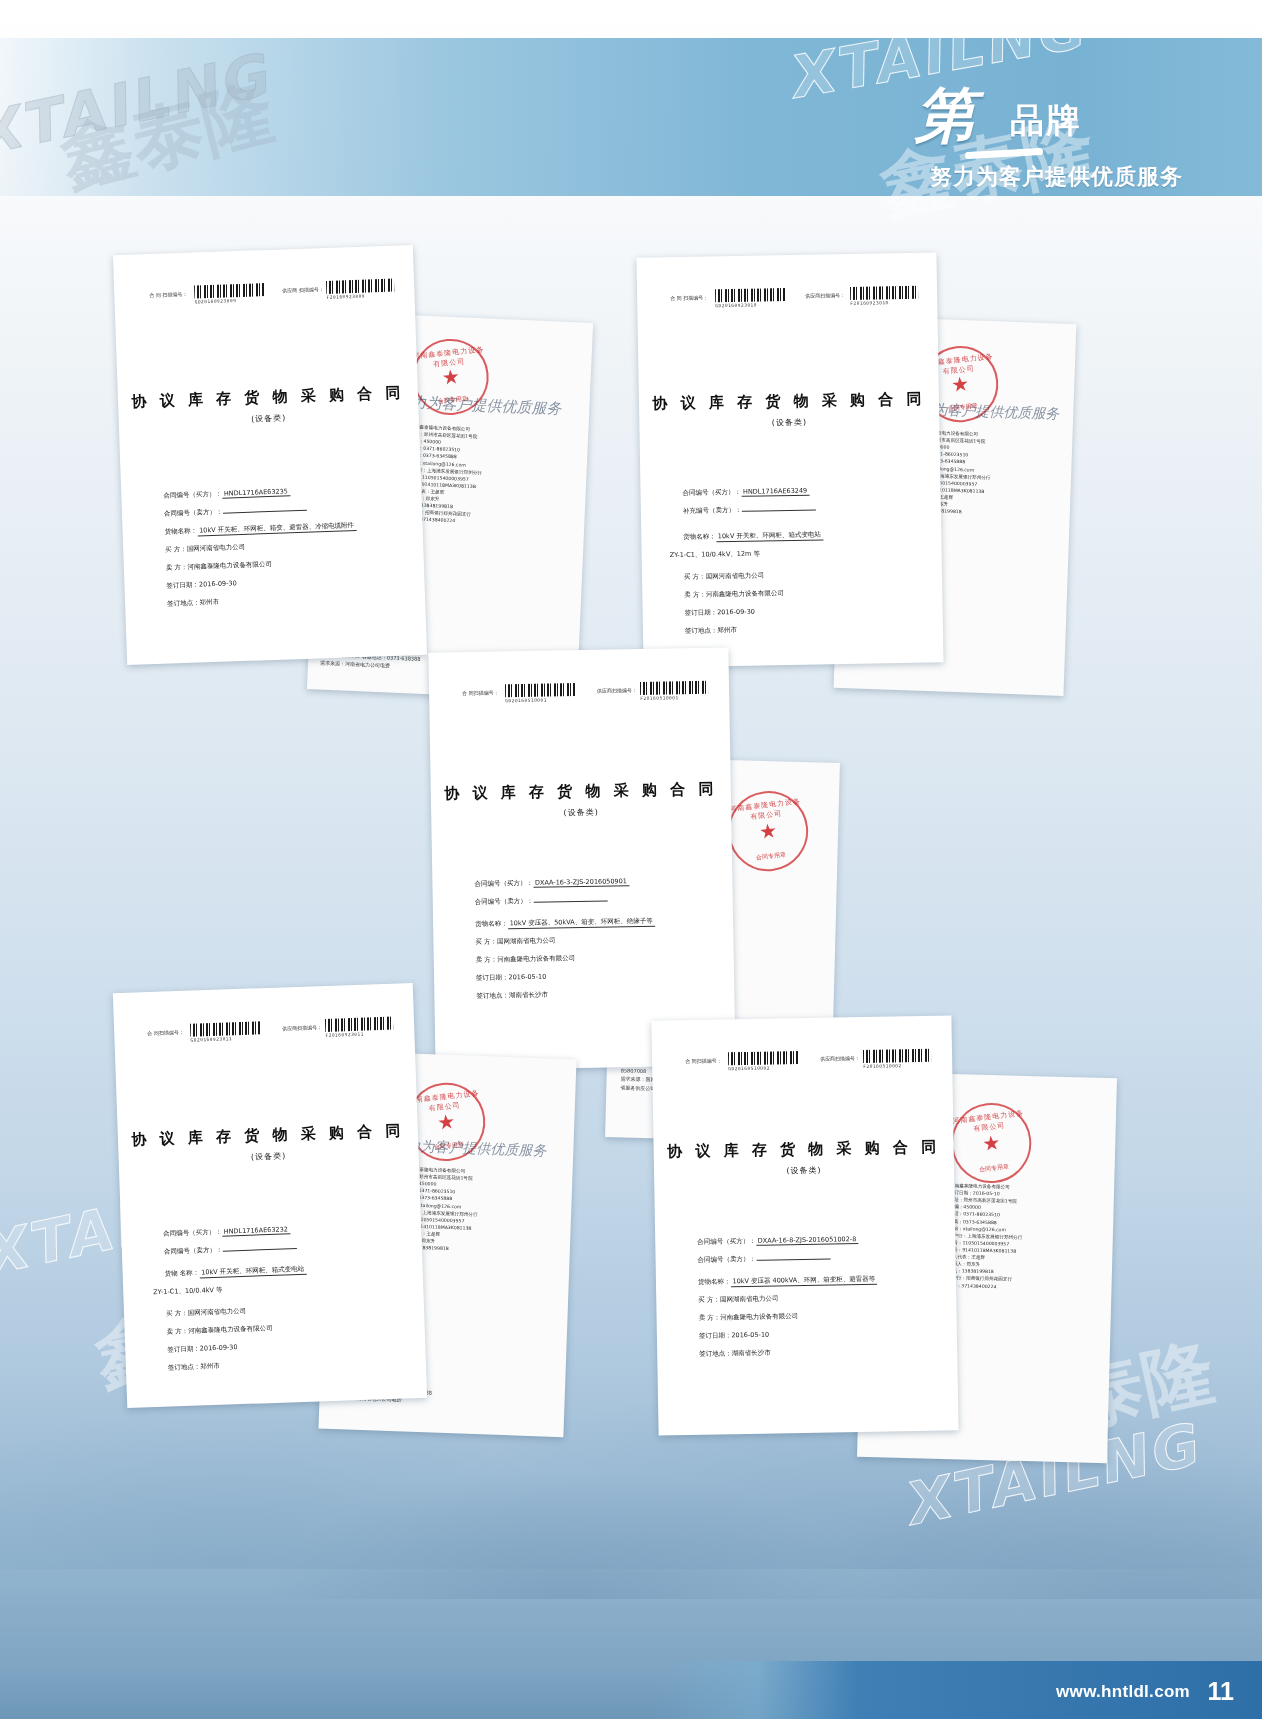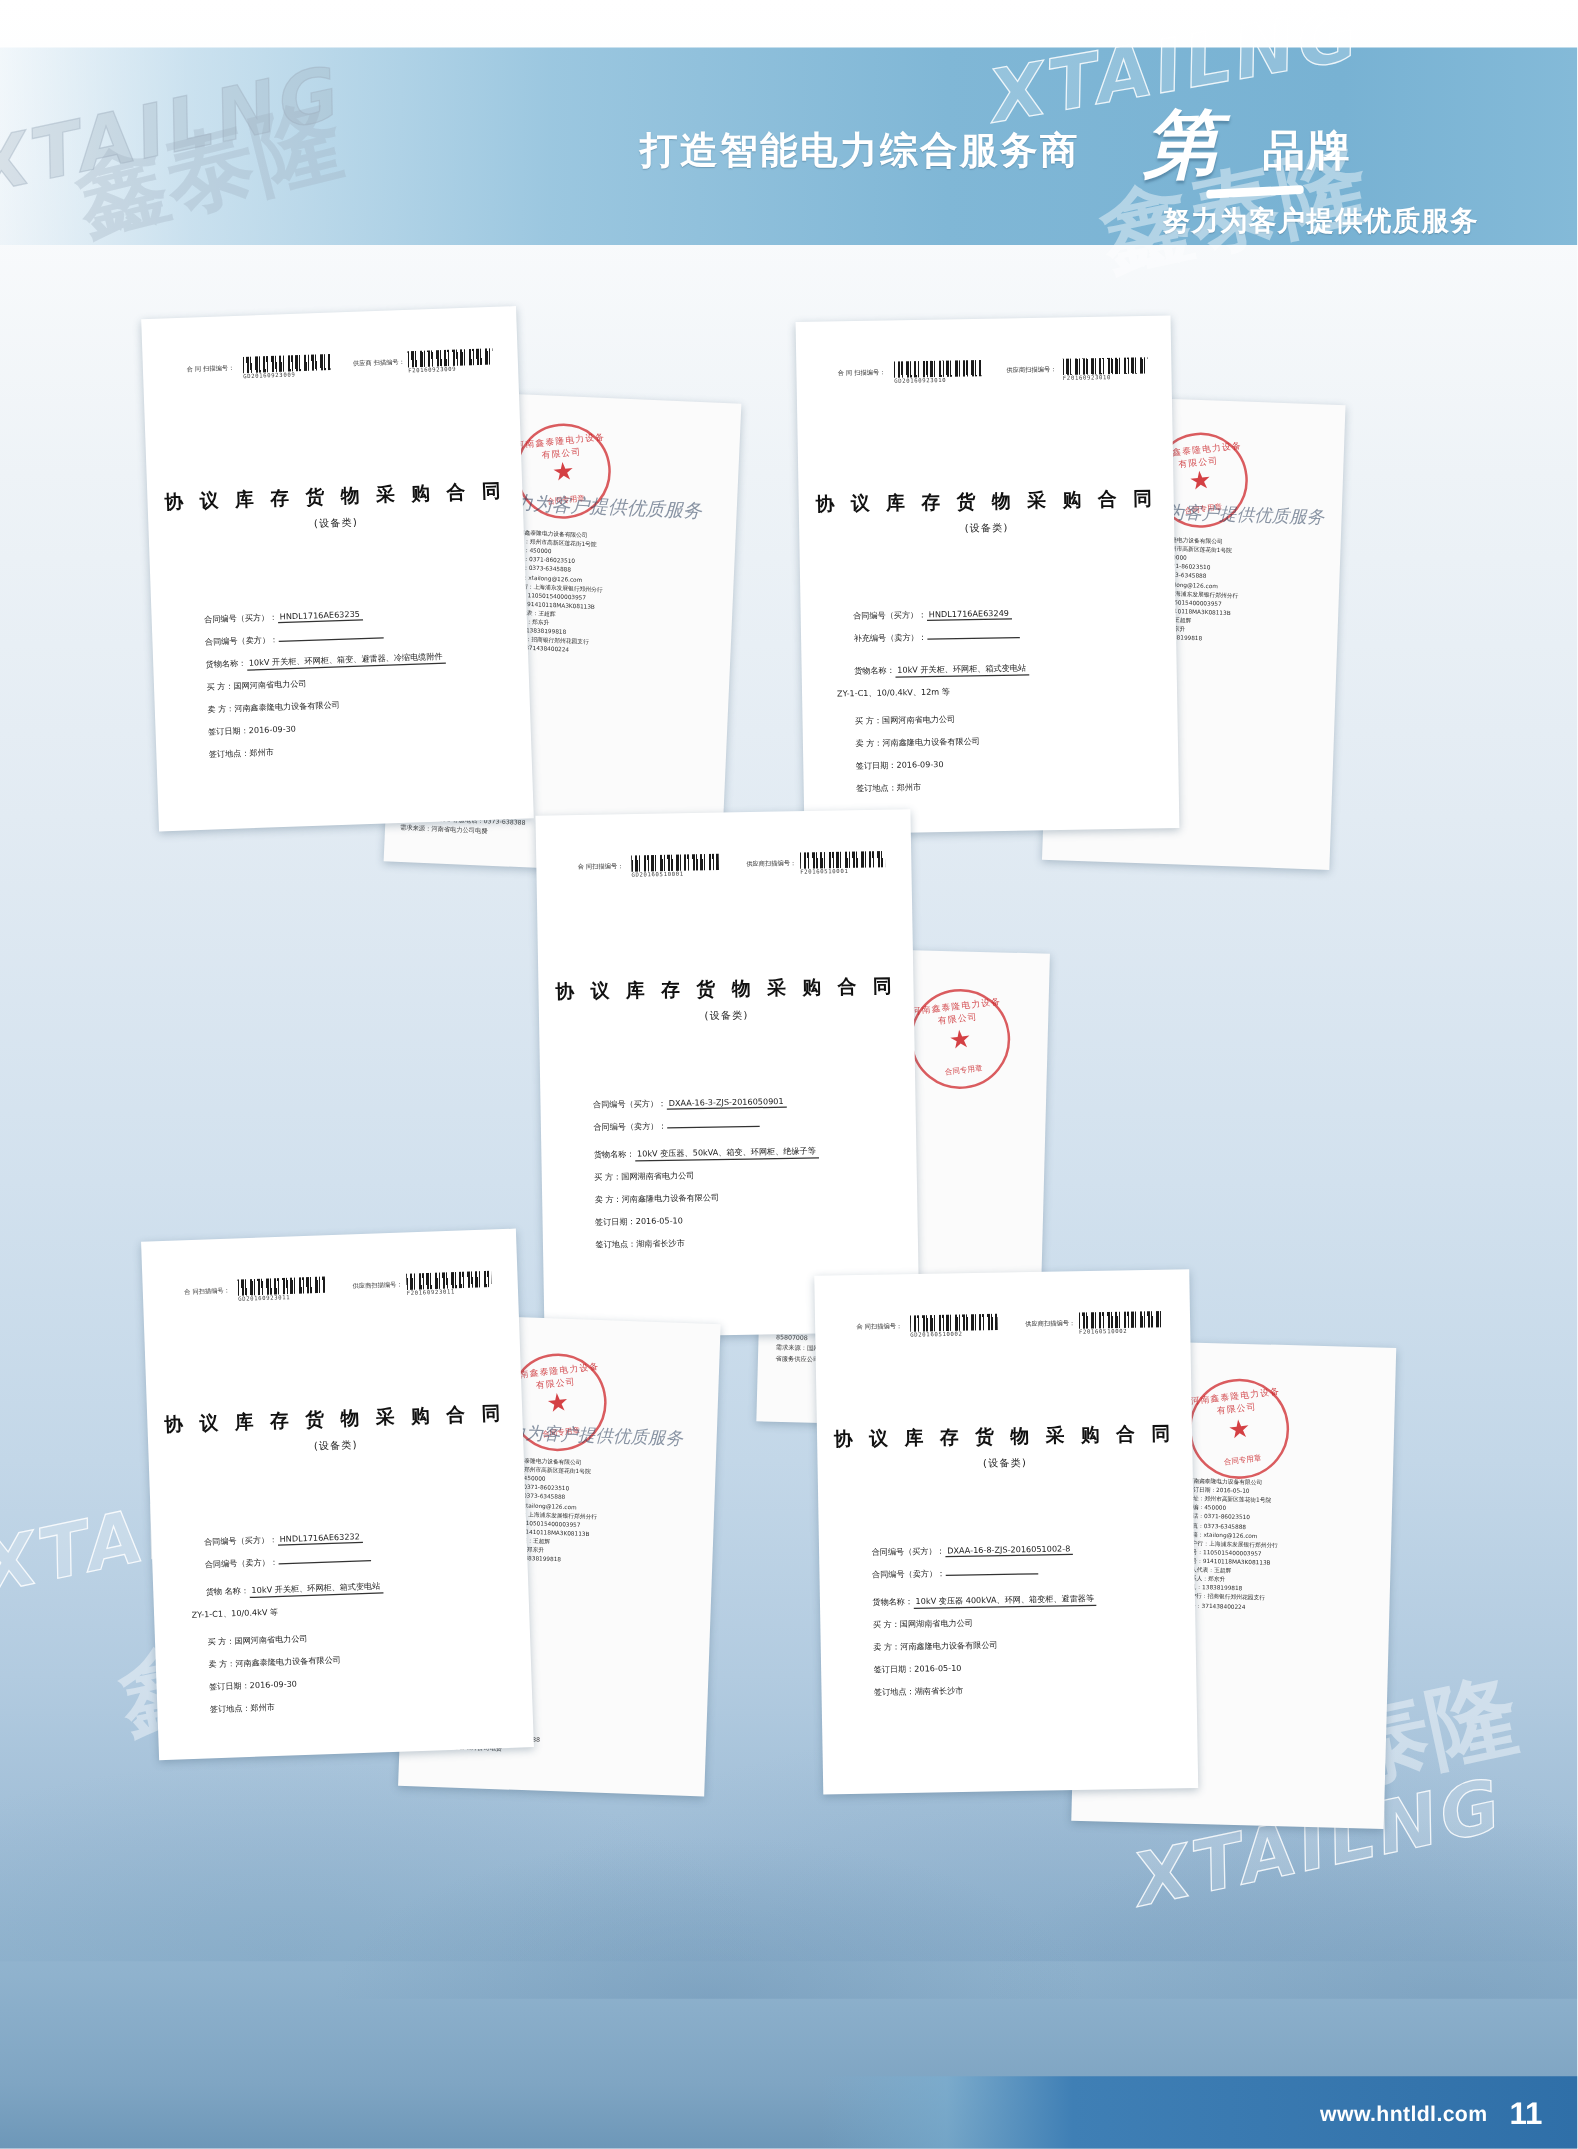--- a/index.html
+++ b/index.html
@@ -314,21 +314,20 @@
 </head>
 <body>
 
 <div class="page">
 
   <div class="mountain mtn1"></div>
   <div class="mountain mtn2"></div>
 
   <div class="header-band"></div>
   <div class="header-inner">
-    <div class="headline">打造智能电力综合服务商</div>
     <div class="headline-big">第</div>
     <div class="headline-dash"></div>
     <div class="headline-brand">品牌</div>
   </div>
   <div class="subheadline">努力为客户提供优质服务</div>
 
   <div class="wm wm-en wm-gray-en" style="left:-24px; top:70px; transform:rotate(-12deg);">XTAILNG</div>
   <div class="wm wm-cn wm-gray-cn" style="left:60px; top:88px; transform:rotate(-14deg);">鑫泰隆</div>
 
   <div class="wm wm-en" style="left:790px; top:18px; transform:rotate(-10deg);">XTAILNG</div>

